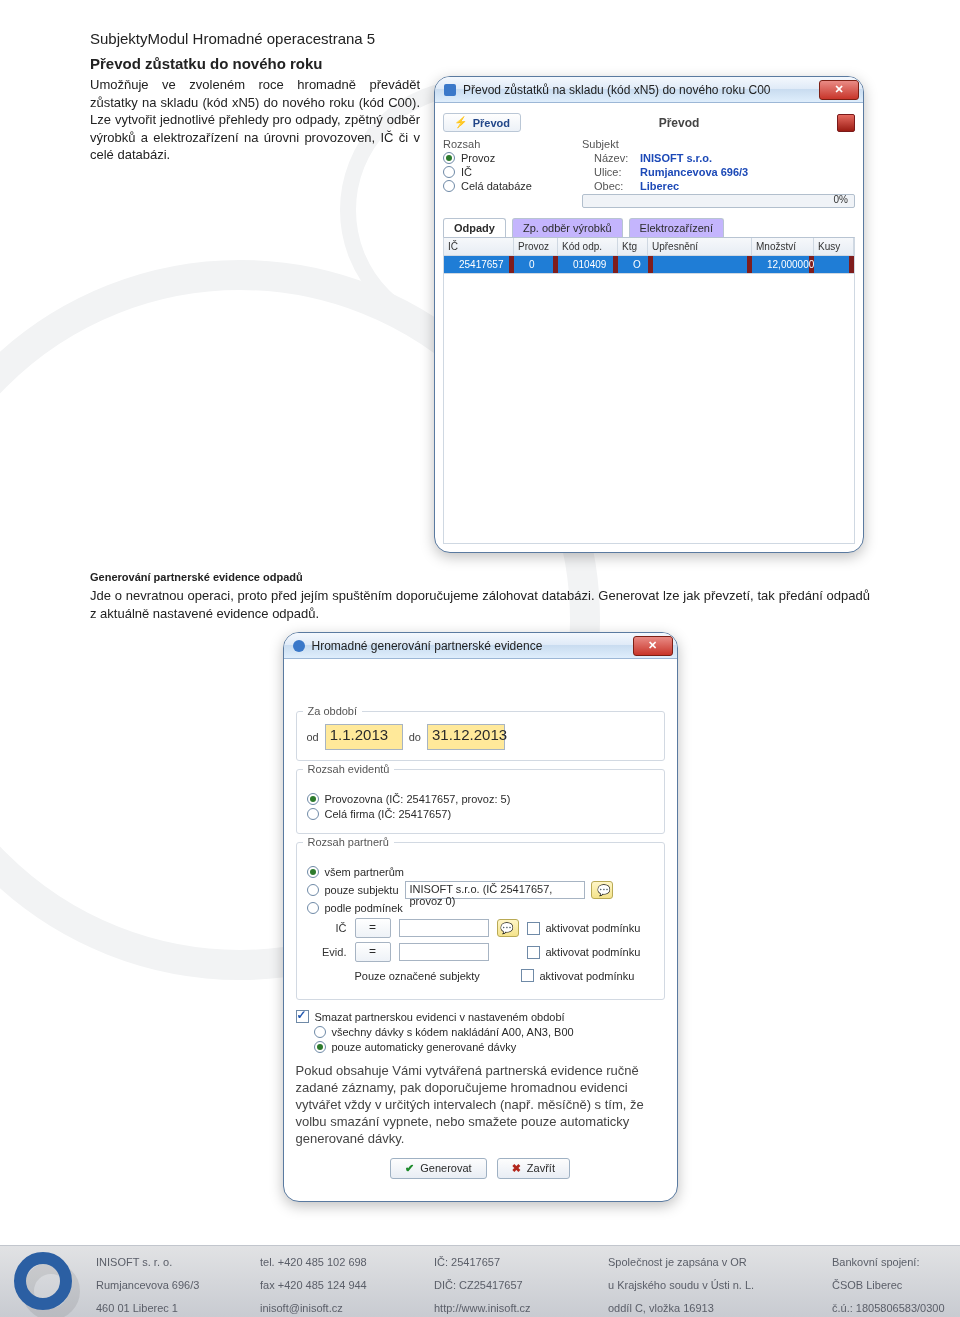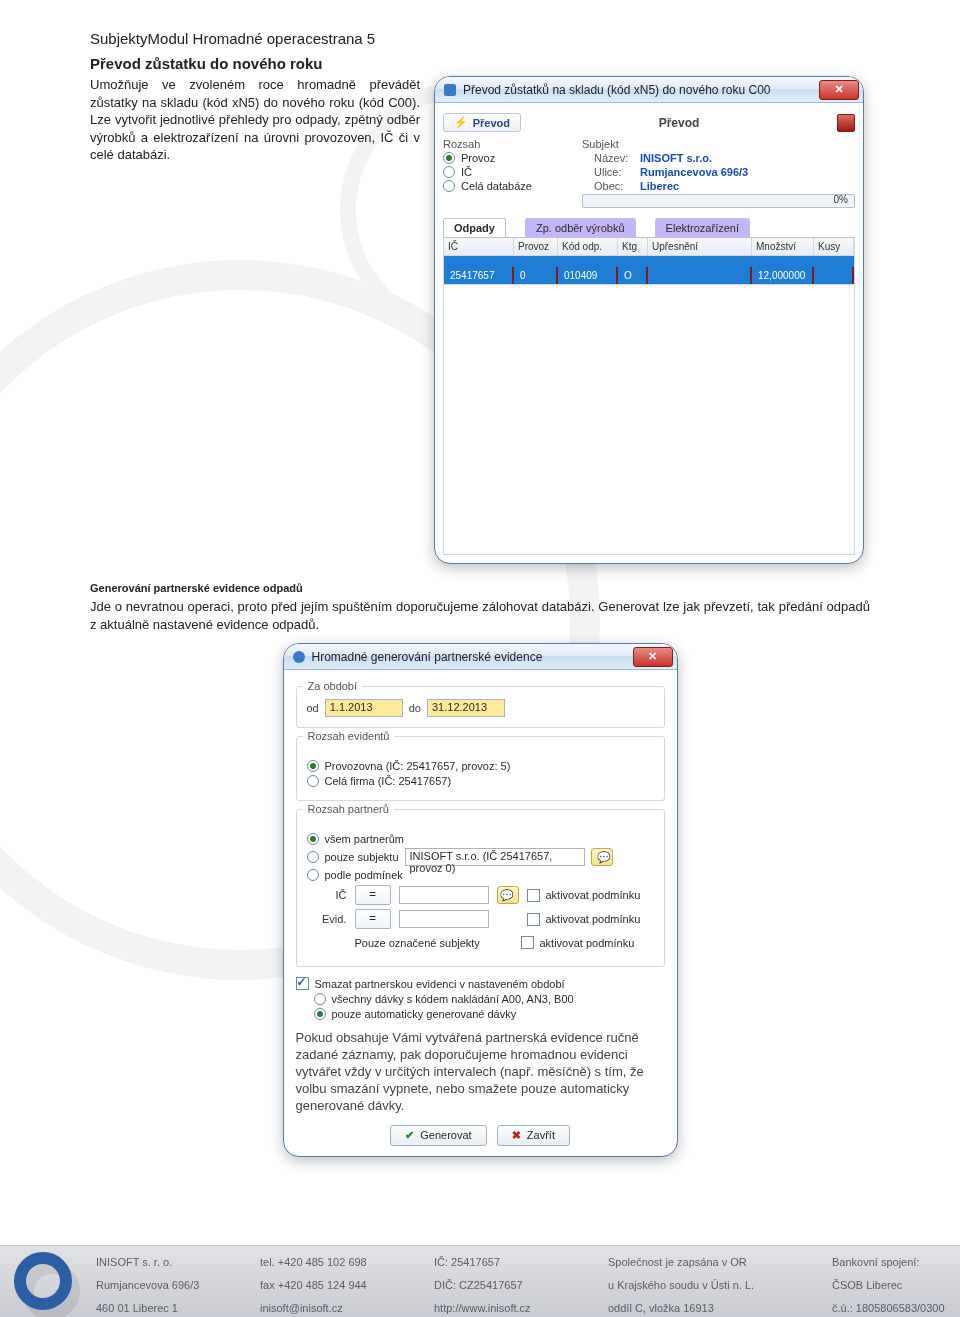--- a/index.html
+++ b/index.html
@@ -169,21 +169,21 @@
   .progressbar {
     height: 14px; border:1px solid #b2bfcd; border-radius:2px;
     background: #f0f3f7;
     position: relative;
   }
   .progressbar span {
     position: absolute; right: 6px; top:-1px; font-size:10px; color:#333;
   }
   .tabs {
     display: flex;
-    gap: 19px;
+    gap: 6px;
     margin-top: 10px;
   }
   .tab {
     padding: 3px 10px;
     border: 1px solid #b8c4d2;
     border-bottom: none;
     background: #c4b5fd;
     border-top-left-radius: 3px;
     border-top-right-radius: 3px;
     font-size: 11px;
@@ -212,38 +212,37 @@
     white-space: nowrap;
   }
   .d1-row {
     display: grid;
     grid-template-columns: 70px 44px 60px 30px 1fr 62px 40px;
     font-size: 10px;
     background: #1f7dd6;
     color: #fff;
   }
   .d1-row > div {
-    padding: 3px 6px;
-    border-right: 2px solid #7f1d1d;
+    padding: 3px 15px;
+    border-right: 5px solid #7f1d1d;
     white-space: nowrap;
-    margin-top: 11px;
   }
   .d1-empty { height: 270px; background: #fff; border-top: 1px solid #cfd8e2; }
 
   
   .dlg2-wrap { display:flex; justify-content:center; margin-top:10px; }
   .dlg2 { width: 395px; }
-  .dlg2 .win7-body { padding: 8px 12px 10px 12px; }
+  .dlg2 .win7-body { padding: 8px 12px 22px 12px; margin-top: 36px; }
   .grpbox { border: 1px solid #d2d9e2; border-radius: 3px; padding: 8px 10px 10px 10px; margin-top: 8px; }
   .grpbox > .lab { position: relative; top: -15px; left: -4px; background: #fff; padding: 0 5px; color: #555; }
   .daterow { display:flex; align-items:center; gap:6px; margin-top:-8px; }
   .datelabel { color:#444; }
   .date-input {
-    width: 78px; height: 18px; padding: 1px 4px;
-    border: 1px solid #a7b4c3; font-size: 11px;
+    width: 78px; height: 26px; padding: 1px 4px;
+    border: 1px solid #a7b4c3; font-size: 15px;
     background: #ffe99a;
   }
   .check-row, .rrow { display:flex; align-items:center; gap:6px; margin: 3px 0; }
   .checkbox {
     width: 13px; height: 13px;
     border: 1px solid #6f8aa7; background: #fff; position: relative; display: inline-block;
   }
   .checkbox.on::after {
     content: "✓"; position:absolute; left:0; top:-3px; font-size:12px; color:#2258b1; font-weight: bold;
   }

